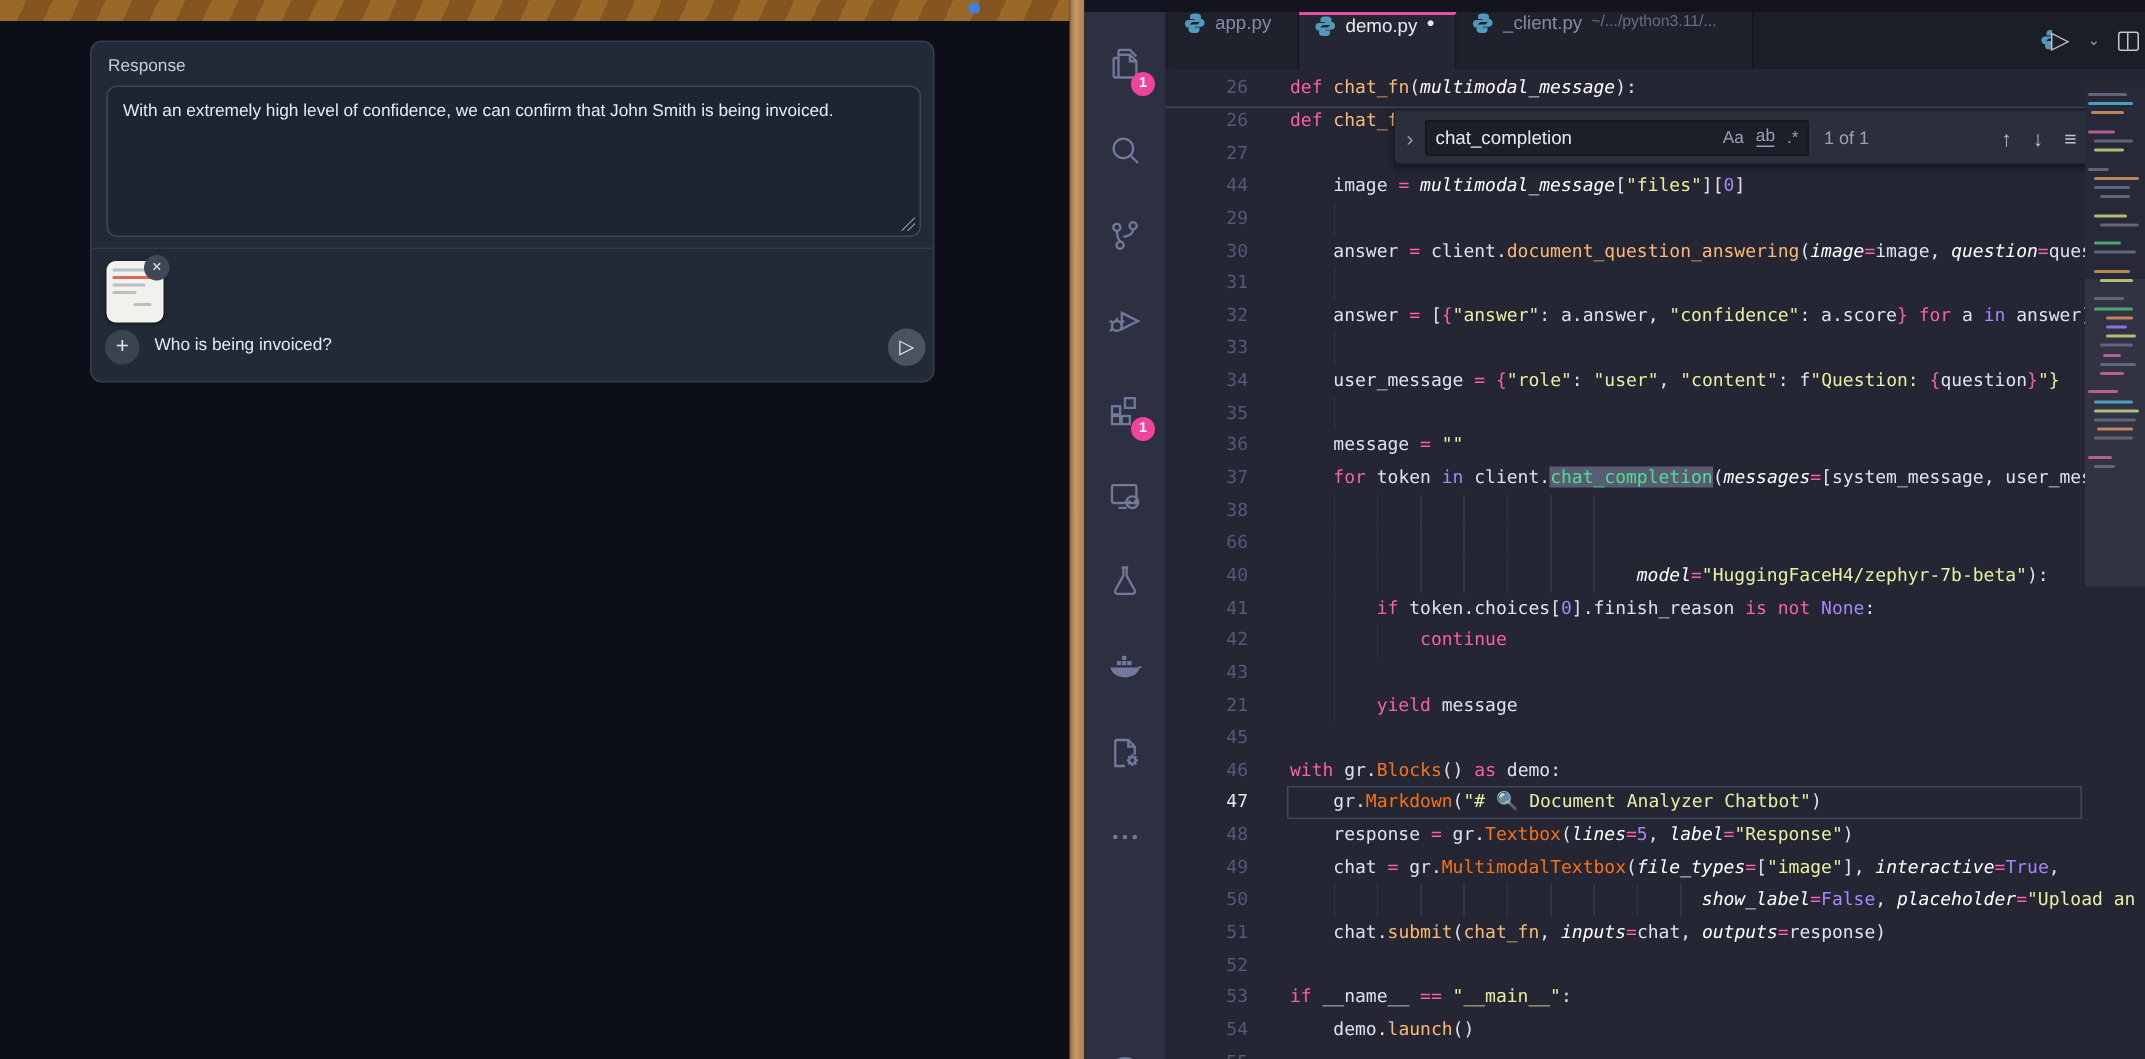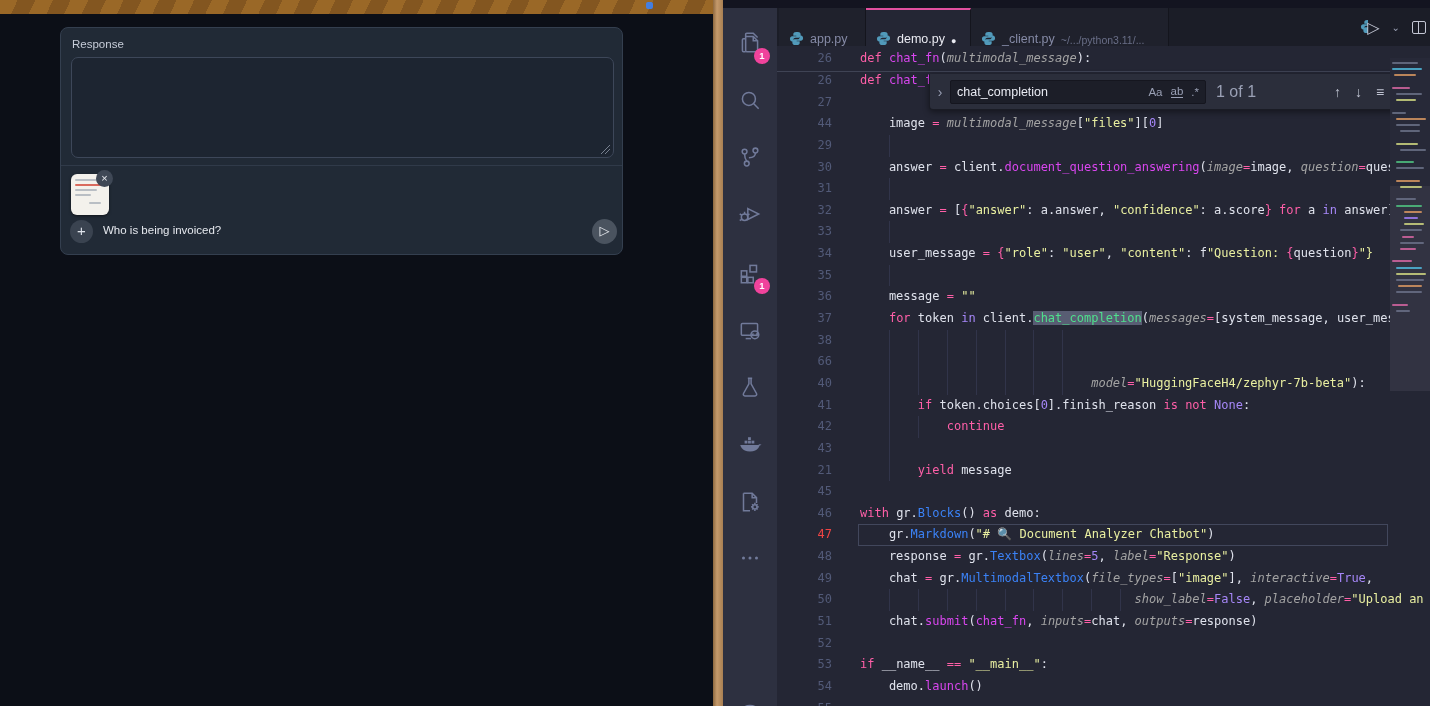--- a/index.html
+++ b/index.html
@@ -40,87 +40,88 @@
   
   #vscode { left:723px; top:0; width:707px; height:706px; background:#242634; }
   #top-strip { left:0; top:0; width:707px; height:8px; background:#131420; }
   #activity-bar { left:0; top:8px; width:54px; height:698px; background:#2d3040; }
   .act-item { position:absolute; left:0; width:54px; height:50px; display:flex; align-items:center; justify-content:center; }
   .act-item svg { stroke:#717a9a; fill:none; stroke-width:1.4; }
   .badge { position:absolute; right:7px; bottom:4px; min-width:16px; height:16px; border-radius:9px;
     background:#f0439c; color:#fff; font-size:9.5px; line-height:16px; text-align:center; font-weight:bold; }
 
   #tab-bar { left:54px; top:8px; width:653px; height:38px; background:#1b1d27; }
-  .tab { position:absolute; top:0; height:38px; display:flex; align-items:flex-end; gap:6px; padding:0 10px;
+  .tab { position:absolute; top:0; height:38px; display:flex; align-items:flex-start; gap:6px; padding:0 10px;
     font-size:12.5px; color:#858aa6; background:#1f212c; border-right:1px solid #14151d; }
   .tab.active { background:#242634; color:#e9eaf1; border-top:2px solid #e2509f; }
   .tab .desc { font-size:10.5px; color:#696e87; }
   .mod-dot { color:#e9eaf1; font-size:9px; }
   #tab-actions { position:absolute; right:4px; top:0; height:38px; display:flex; align-items:center; gap:12px; color:#c3c6d4; }
   #run-btn { font-size:16px; }
   #split-icon { width:14px; height:13px; border:1.4px solid #c3c6d4; border-radius:2px; position:relative; }
   #split-icon:after { content:""; position:absolute; left:5px; top:0; width:1.4px; height:100%; background:#c3c6d4; }
   #chev-run { font-size:10px; color:#9ba0b4; }
   #tab-sliver { position:absolute; right:62px; top:11px; width:8px; height:16px; overflow:hidden; }
 
   #breadcrumb { left:54px; top:46px; width:653px; height:26px; background:#242634;
     display:flex; align-items:center; gap:6px; padding-left:26px; font-size:12px; color:#8a90a6; }
 
   
   #editor { left:54px; top:46px; width:653px; height:660px; background:#242634; overflow:hidden; }
   #code-area { position:absolute; left:0; top:24px; width:667px; }
   .code-row { position:relative; height:21.65px; white-space:pre; }
   .gut { position:absolute; left:0; top:0; width:55px; text-align:right; color:#525a78;
     font-family:"DejaVu Sans Mono",monospace; font-size:12px; line-height:21.65px; }
-  .gut.cur { color:#ef4444; }
+  .gut.cur { color:#e5e5e5; }
   .code-text { position:absolute; left:83px; top:0; font-family:"DejaVu Sans Mono",monospace;
     font-size:12px; line-height:21.65px; }
   .guides { position:absolute; top:0; height:21.65px;
     background:repeating-linear-gradient(to right,#31344a 0 1px,transparent 1px 28.88px); }
   .tk-t{color:#dfe2ec} .tk-k{color:#ff5fa8} .tk-o{color:#ff5fa8} .tk-i{color:#a687f8}
-  .tk-s{color:#e9efa0} .tk-c{color:#3b82f6} .tk-f{color:#d946ef}
-  .tk-p{color:#a3a3a3;font-style:italic} .tk-n{color:#a687f8}
+  .tk-s{color:#e9efa0} .tk-c{color:#f97316} .tk-f{color:#fdba74}
+  .tk-p{color:#ffffff;font-style:italic} .tk-n{color:#a687f8}
   .tk-hl{color:#4fe08d;background:#585d73}
   #current-line { position:absolute; left:81px; width:530px; height:22px; border:1px solid #42475c; }
   #sticky-row { position:absolute; left:0; top:0; width:613px; height:26px; background:#242634;
     border-bottom:1px solid #3f4354; }
   #sticky-row .code-text { top:2px; }
   #sticky-row .gut { top:2px; }
 
   
   #find-widget { position:absolute; left:152px; top:28px; width:494px; height:36px; background:#2b2e3b;
     border:1px solid #1a1c25; border-top:none; border-radius:0 0 4px 4px; box-shadow:0 2px 6px rgba(0,0,0,.45);
     display:flex; align-items:center; }
   #find-collapse { width:20px; text-align:center; color:#9aa0b5; font-size:14px; }
   #find-input { width:256px; height:24px; background:#1c1e28; border:1px solid #15161f; border-radius:2px;
     display:flex; align-items:center; padding:0 6px; gap:8px; }
   #find-query { flex:1; color:#e8eaf2; font-size:12.5px; font-family:"Liberation Sans",sans-serif; }
   .find-opt { color:#9aa0b5; font-size:11.5px; }
   #opt-word { border-bottom:1px solid #9aa0b5; }
-  #find-count { color:#9aa0b5; font-size:16px; margin-left:10px; }
+  #find-count { color:#9aa0b5; font-size:12px; margin-left:10px; }
   #find-btns { display:flex; gap:14px; margin-left:auto; margin-right:12px; color:#c0c4d2; font-size:14px; }
 
   
   #minimap { position:absolute; left:613px; top:12px; width:40px; height:333px; background:#272938; }
   .mm-row { position:absolute; height:2px; border-radius:1px; }
   #mm-slider { position:absolute; left:0; top:128px; width:40px; height:205px; background:rgba(255,255,255,.05); }
 </style>
 </head>
 <body>
 
 <div id="stage">
 
   <div id="left-app" class="abs">
     <div id="orange-bar" class="abs">
       <div id="orange-dot" class="abs"></div>
     </div>
 
     <div id="gradio-panel" class="abs">
       <div class="gr-label">Response</div>
       <div id="response-box">
+        <span>With an extremely high level of confidence, we can confirm that John Smith is being invoiced.</span>
         <div id="resize-handle"></div>
       </div>
       <div id="gr-divider"></div>
 
       <div id="thumb">
         <div class="t-line" style="top:5px;width:28px;"></div>
         <div class="t-line t-red" style="top:10px;width:30px;"></div>
         <div class="t-line" style="top:15px;width:22px;"></div>
         <div class="t-line" style="top:20px;width:16px;"></div>
         <div class="t-line" style="top:28px;left:18px;width:12px;"></div>

